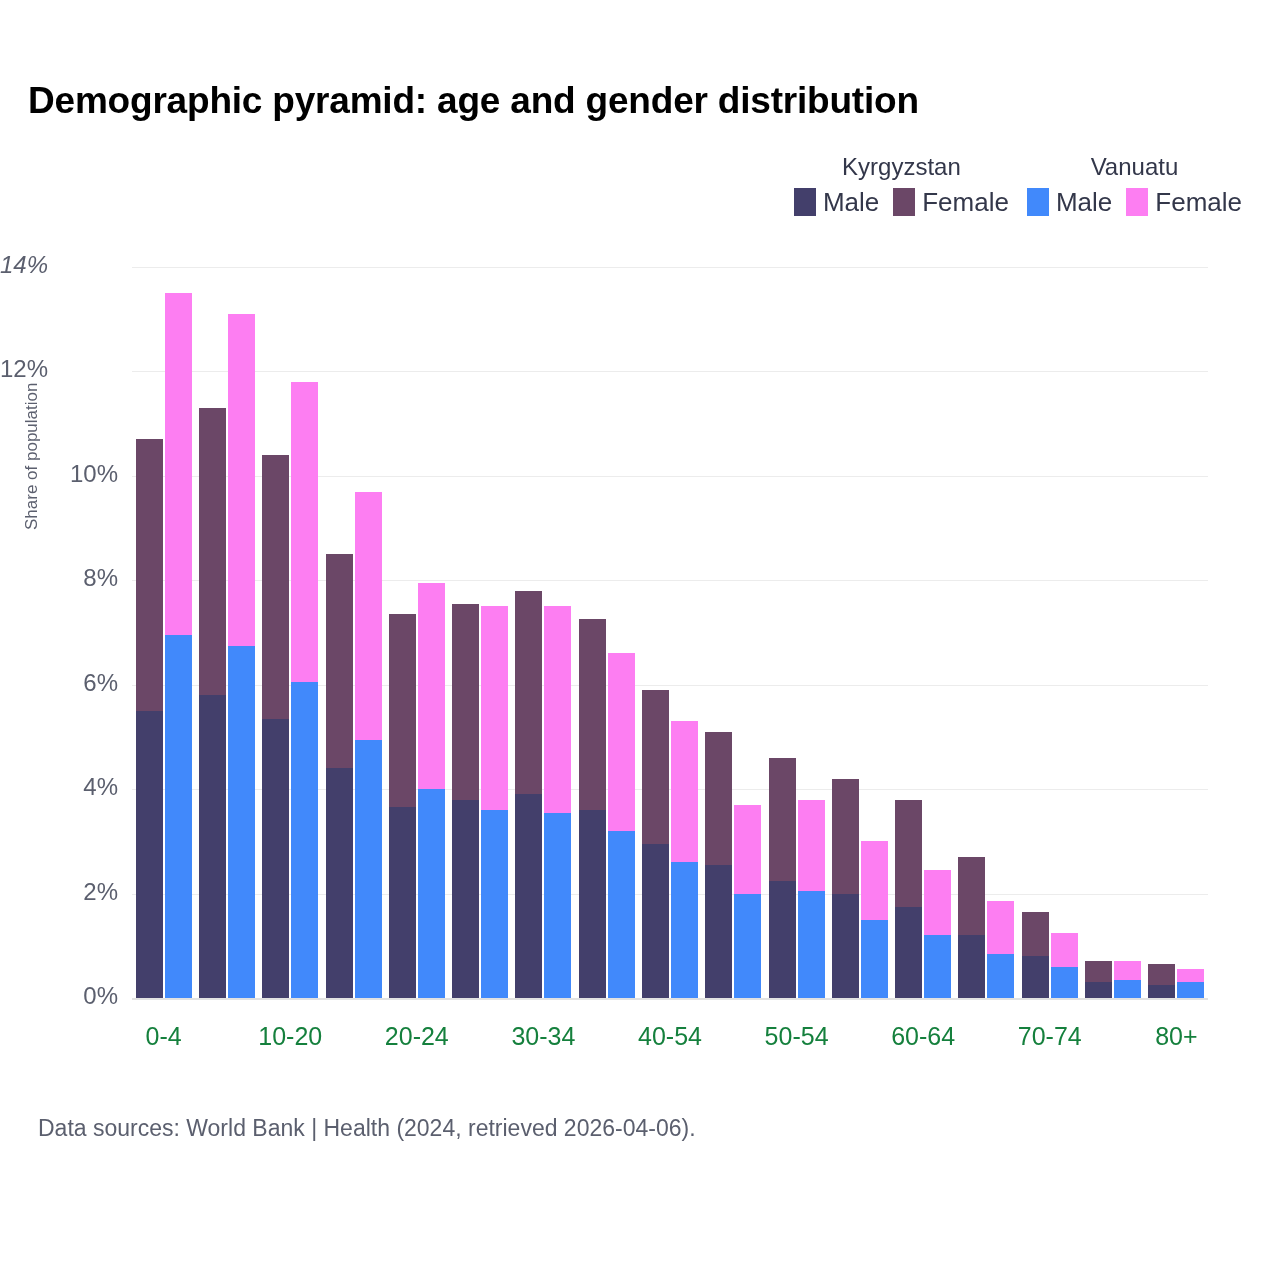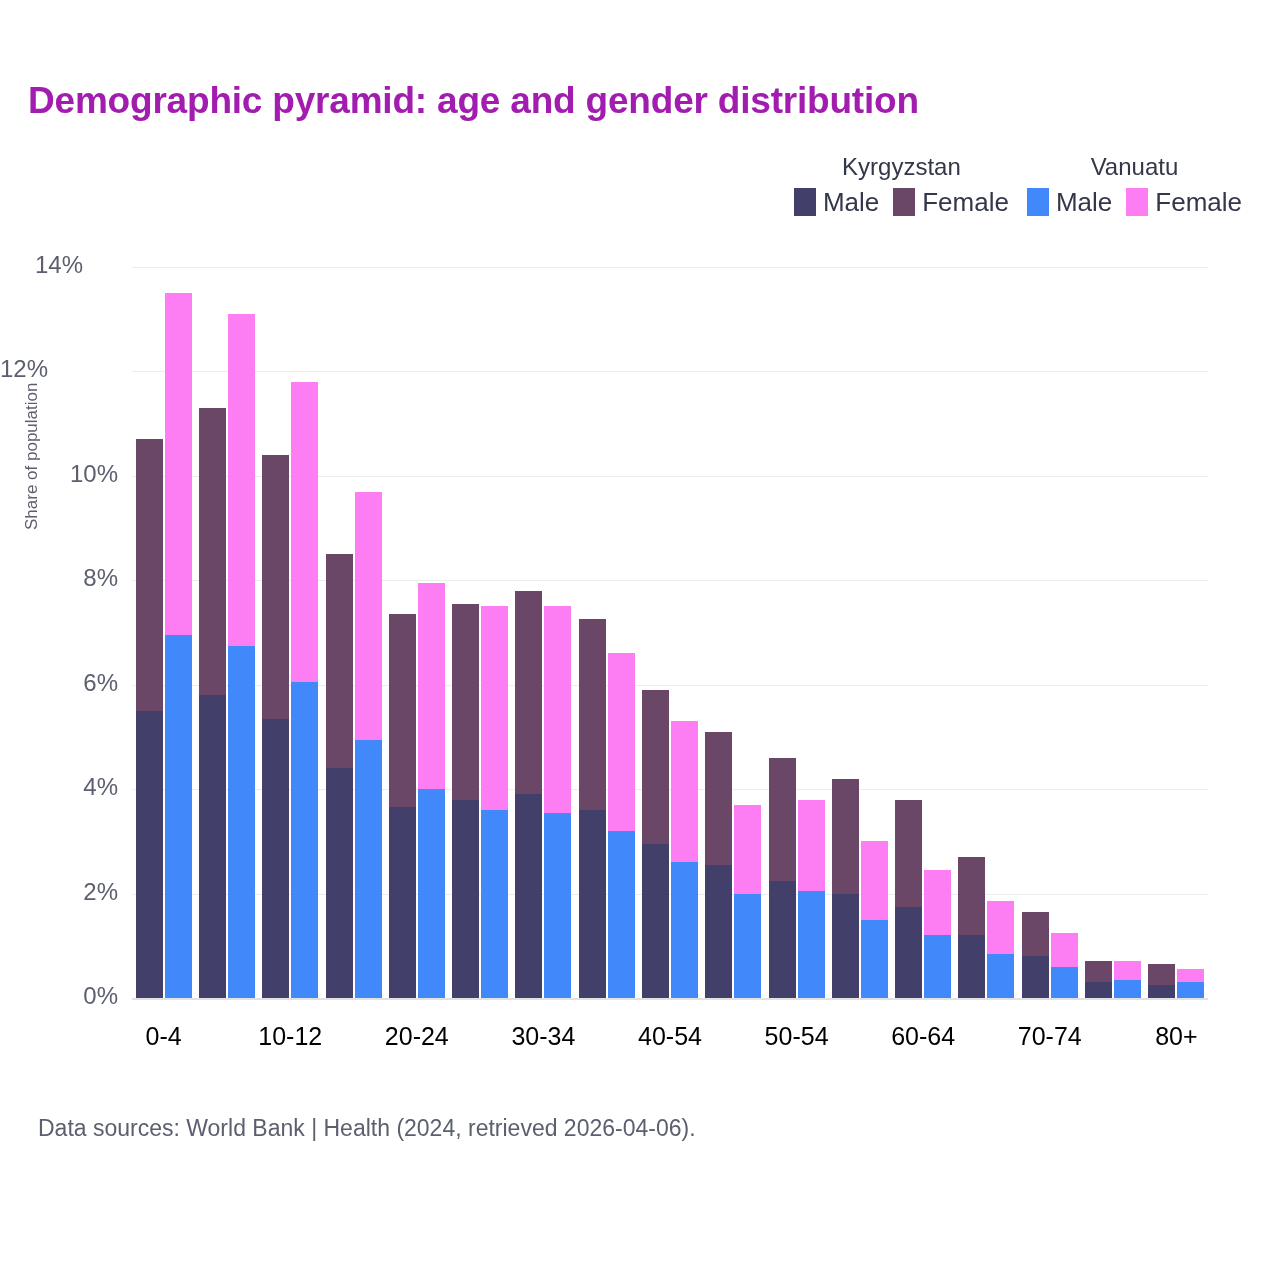--- a/index.html
+++ b/index.html
@@ -21,21 +21,21 @@
     box-sizing: border-box;
   }
 
   
   .chart-title {
     position: absolute;
     left: 28px;
     top: 80px;
     font-size: 37px;
     font-weight: bold;
-    color: #a21caf;
+    color: #000000;
     letter-spacing: -0.2px;
     white-space: nowrap;
   }
 
   
   .legend {
     position: absolute;
     right: 38px;
     top: 155px;
     display: flex;
@@ -150,21 +150,21 @@
   .seg {
     position: absolute;
     left: 0;
     width: 100%;
   }
 
   .xtick-label {
     position: absolute;
     top: 1022px;
     font-size: 25px;
-    color: #000000;
+    color: #15803d;
     text-align: center;
     white-space: nowrap;
     transform: translateX(-50%);
   }
 
   
   .footer {
     position: absolute;
     left: 38px;
     top: 1108px;
@@ -401,25 +401,25 @@
         </div>
     </div>
     <div id="ylabels">
         <div class="ytick-label" style="position: absolute; left: 0px; width: 118px; top: 982px; text-align: right;">0%</div>
         <div class="ytick-label" style="position: absolute; left: 0px; width: 118px; top: 877.571px; text-align: right;">2%</div>
         <div class="ytick-label" style="position: absolute; left: 0px; width: 118px; top: 773.143px; text-align: right;">4%</div>
         <div class="ytick-label" style="position: absolute; left: 0px; width: 118px; top: 668.714px; text-align: right;">6%</div>
         <div class="ytick-label" style="position: absolute; left: 0px; width: 118px; top: 564.286px; text-align: right;">8%</div>
         <div class="ytick-label" style="position: absolute; left: 0px; width: 118px; top: 459.857px; text-align: right;">10%</div>
         <div class="ytick-label" style="position: absolute; left: 0px; width: 118px; top: 355.429px; text-align: left;">12%</div>
-        <div class="ytick-label" style="position: absolute; left: 0px; width: 118px; top: 251px; text-align: center;">14%</div>
+        <div class="ytick-label" style="position: absolute; left: 0px; width: 118px; top: 251px; text-align: left; font-style: italic;">14%</div>
       </div>
     <div id="xlabels">
         <div class="xtick-label" style="left: 163.647px;">0-4</div>
-        <div class="xtick-label" style="left: 290.235px;">10-12</div>
+        <div class="xtick-label" style="left: 290.235px;">10-20</div>
         <div class="xtick-label" style="left: 416.824px;">20-24</div>
         <div class="xtick-label" style="left: 543.412px;">30-34</div>
         <div class="xtick-label" style="left: 670px;">40-54</div>
         <div class="xtick-label" style="left: 796.588px;">50-54</div>
         <div class="xtick-label" style="left: 923.176px;">60-64</div>
         <div class="xtick-label" style="left: 1049.76px;">70-74</div>
         <div class="xtick-label" style="left: 1176.35px;">80+</div>
       </div>
   </div>
 

